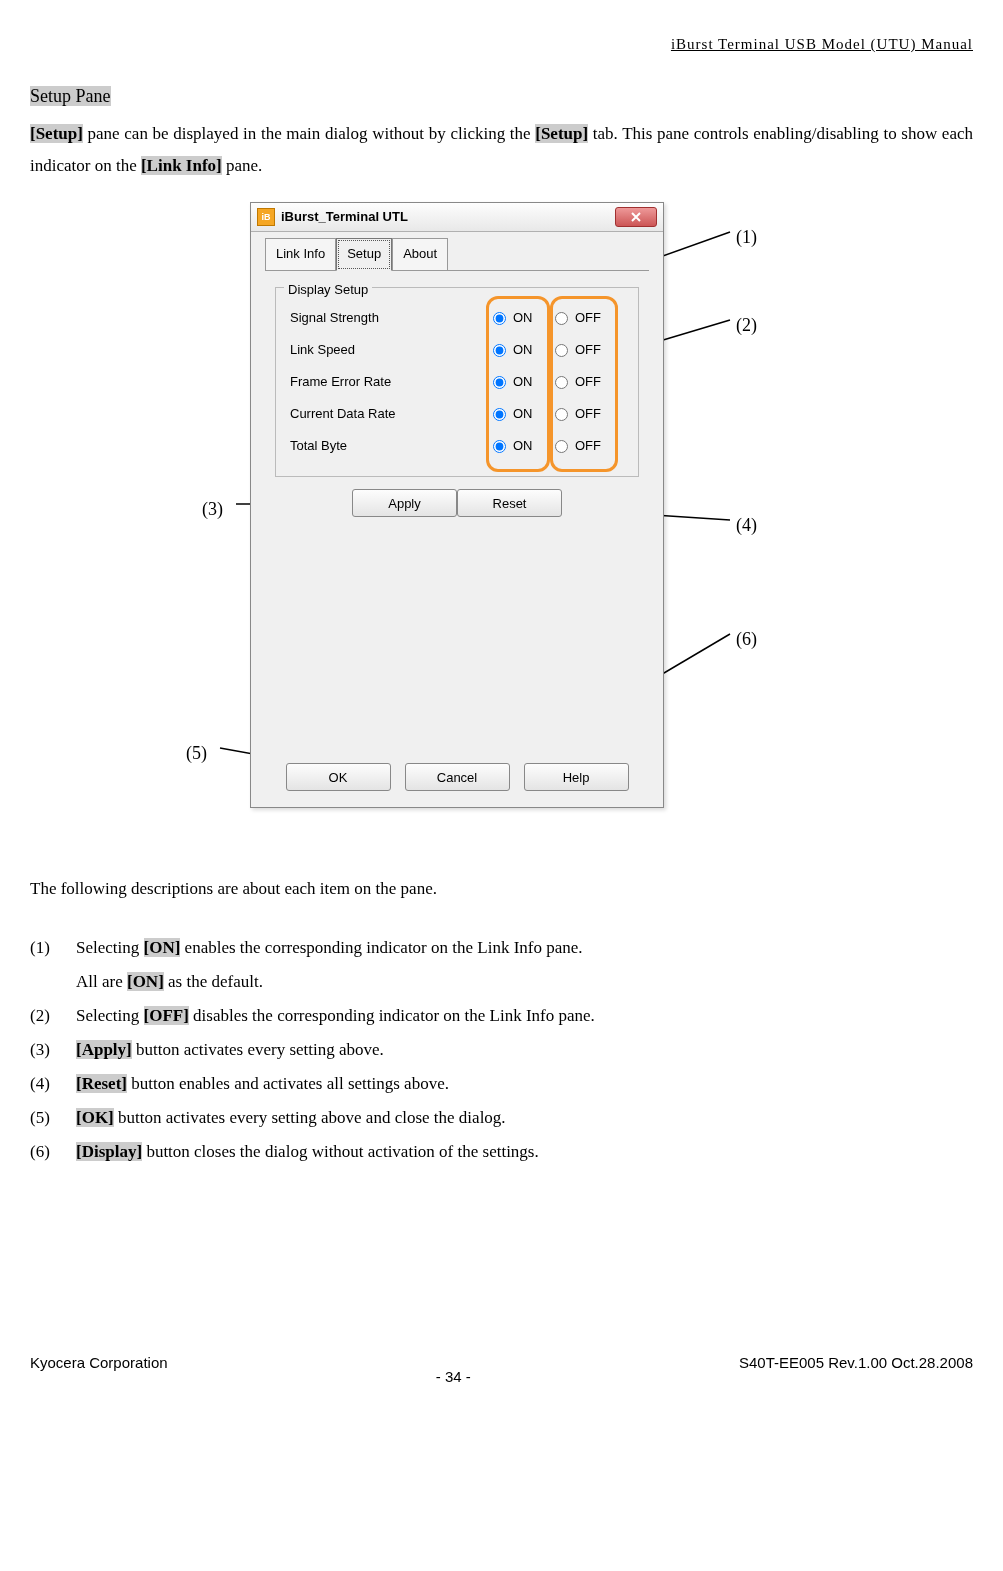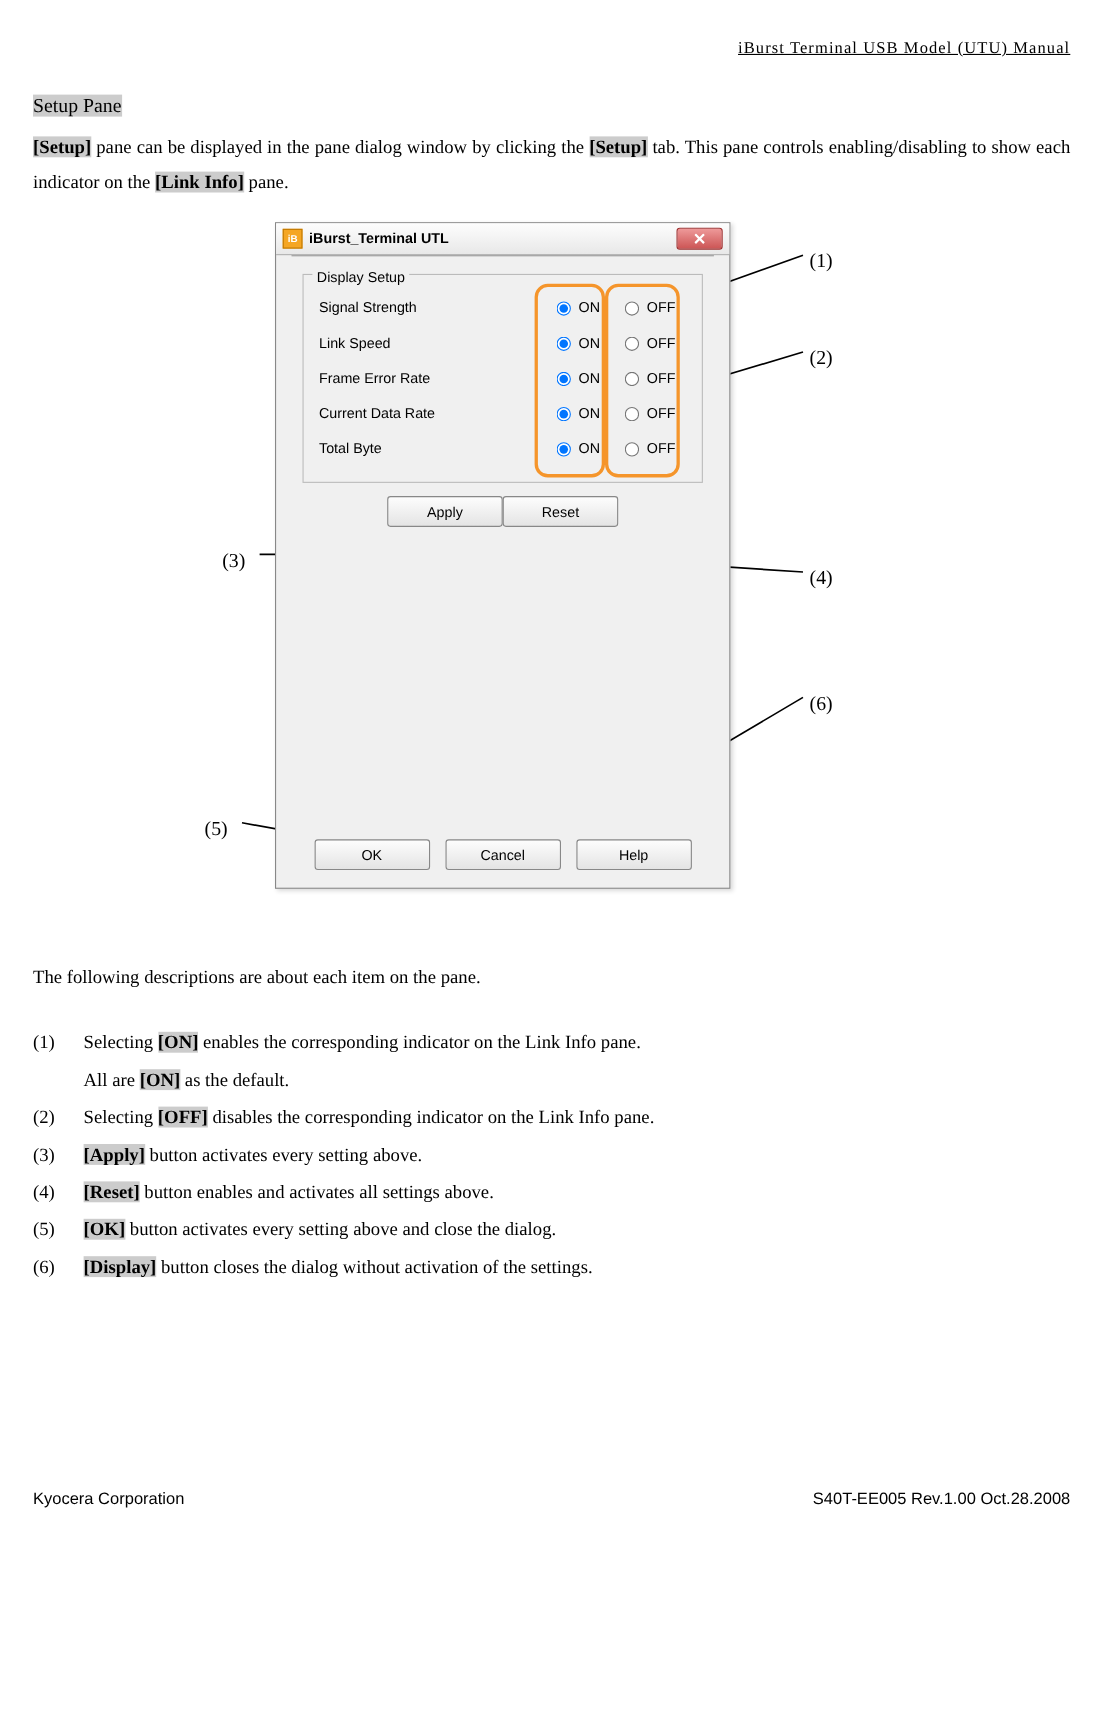--- a/index.html
+++ b/index.html
@@ -112,21 +112,21 @@
       background: #f0f0f0;
     }
     .tab-body {
       border-top: 1px solid #999;
       margin: 0 14px;
       padding-top: 10px;
     }
     .groupbox {
       border: 1px solid #bbb;
       margin: 6px 10px 12px 10px;
-      padding: 14px 14px 14px 14px;
+      padding: 14px 27px 14px 14px;
       position: relative;
     }
     .group-title {
       position: absolute;
       top: -10px;
       left: 8px;
       background: #f0f0f0;
       padding: 0 4px;
       font-size: 13px;
     }
@@ -233,21 +233,21 @@
 </head>
 <body>
 
 
 
 <div class="page-header">iBurst  Terminal  USB  Model  (UTU)  Manual</div>
 
 <span class="section-title">Setup Pane</span>
 
 <div class="intro">
-  <span class="hl">[Setup]</span><span> pane can be displayed in the pane dialog window by clicking the </span><span class="hl">[Setup]</span><span> tab.   This pane controls enabling/disabling to show each indicator on the </span><span class="hl">[Link Info]</span><span> pane.</span>
+  <span class="hl">[Setup]</span><span> pane can be displayed in the main dialog without by clicking the </span><span class="hl">[Setup]</span><span> tab.   This pane controls enabling/disabling to show each indicator on the </span><span class="hl">[Link Info]</span><span> pane.</span>
 </div>
 
 <div class="figure-area">
 
   <svg class="arrow">
     <defs>
       <marker id="ah" markerWidth="10" markerHeight="10" refX="9" refY="3" orient="auto">
         <path d="M0,0 L9,3 L0,6 Z" fill="#000"></path>
       </marker>
     </defs>
@@ -263,20 +263,25 @@
     <div class="titlebar">
       <div class="app-icon">iB</div>
       <div class="titlebar-text">iBurst_Terminal UTL</div>
       <div class="close-btn">
         <svg width="10" height="10" viewBox="0 0 10 10">
             <path d="M1 1 L9 9 M9 1 L1 9" stroke="#fff" stroke-width="2"></path>
           </svg>
       </div>
     </div>
 
+    <div class="tabstrip">
+      <div class="tab">Link Info</div>
+      <div class="tab active">Setup</div>
+      <div class="tab">About</div>
+    </div>
 
     <div class="tab-body">
       <div class="groupbox">
         <div class="group-title">Display Setup</div>
 
         <div class="setting-row">
           <div class="row-label">Signal Strength</div>
           <label class="radio-cell">
               <input type="radio" name="r0" checked="" style="">
               <span>ON</span>
@@ -385,17 +390,18 @@
     <span class="li-body"><span></span><span class="hl">[OK]</span><span> button activates every setting above and close the dialog.</span></span>
   </li>
   <li>
     <span class="li-num">(6)</span>
     <span class="li-body"><span></span><span class="hl">[Display]</span><span> button closes the dialog without activation of the settings.</span></span>
   </li>
 </ul>
 
 <div class="page-footer">
   <div>Kyocera Corporation</div>
+  <div class="page-num">- 34 -</div>
   <div>S40T-EE005 Rev.1.00 Oct.28.2008</div>
 </div>
 
 
 
 
 </body></html>

